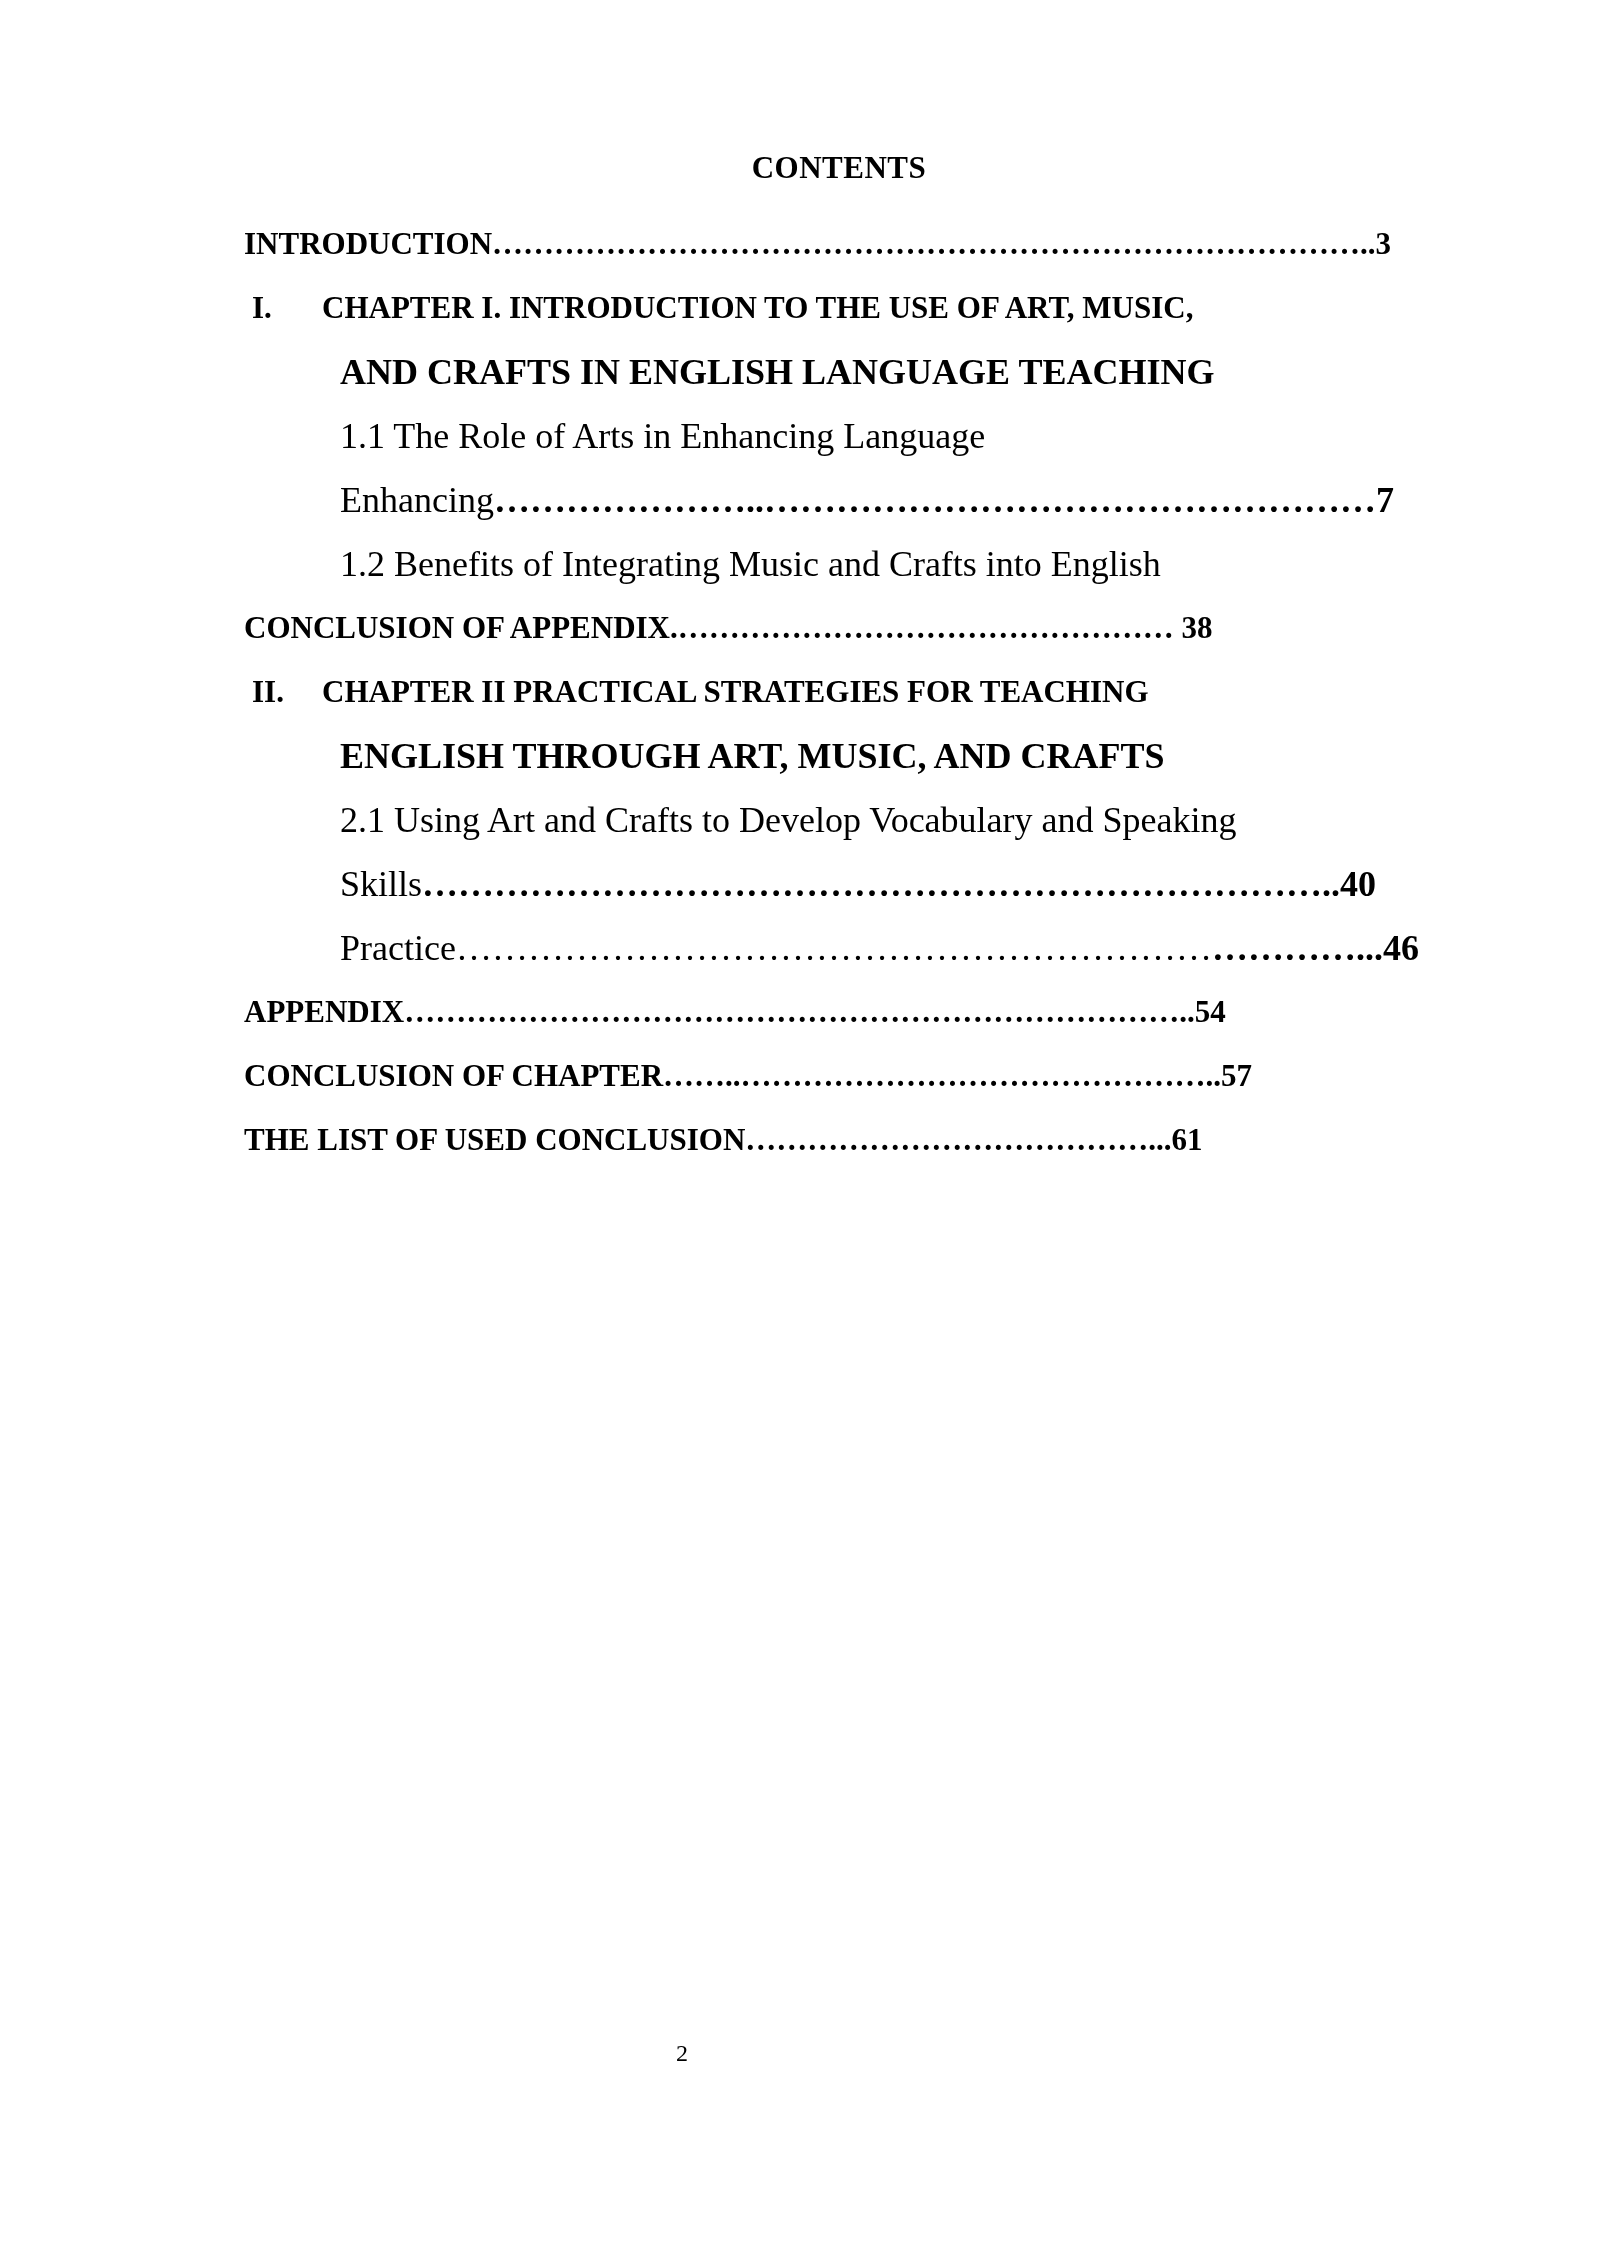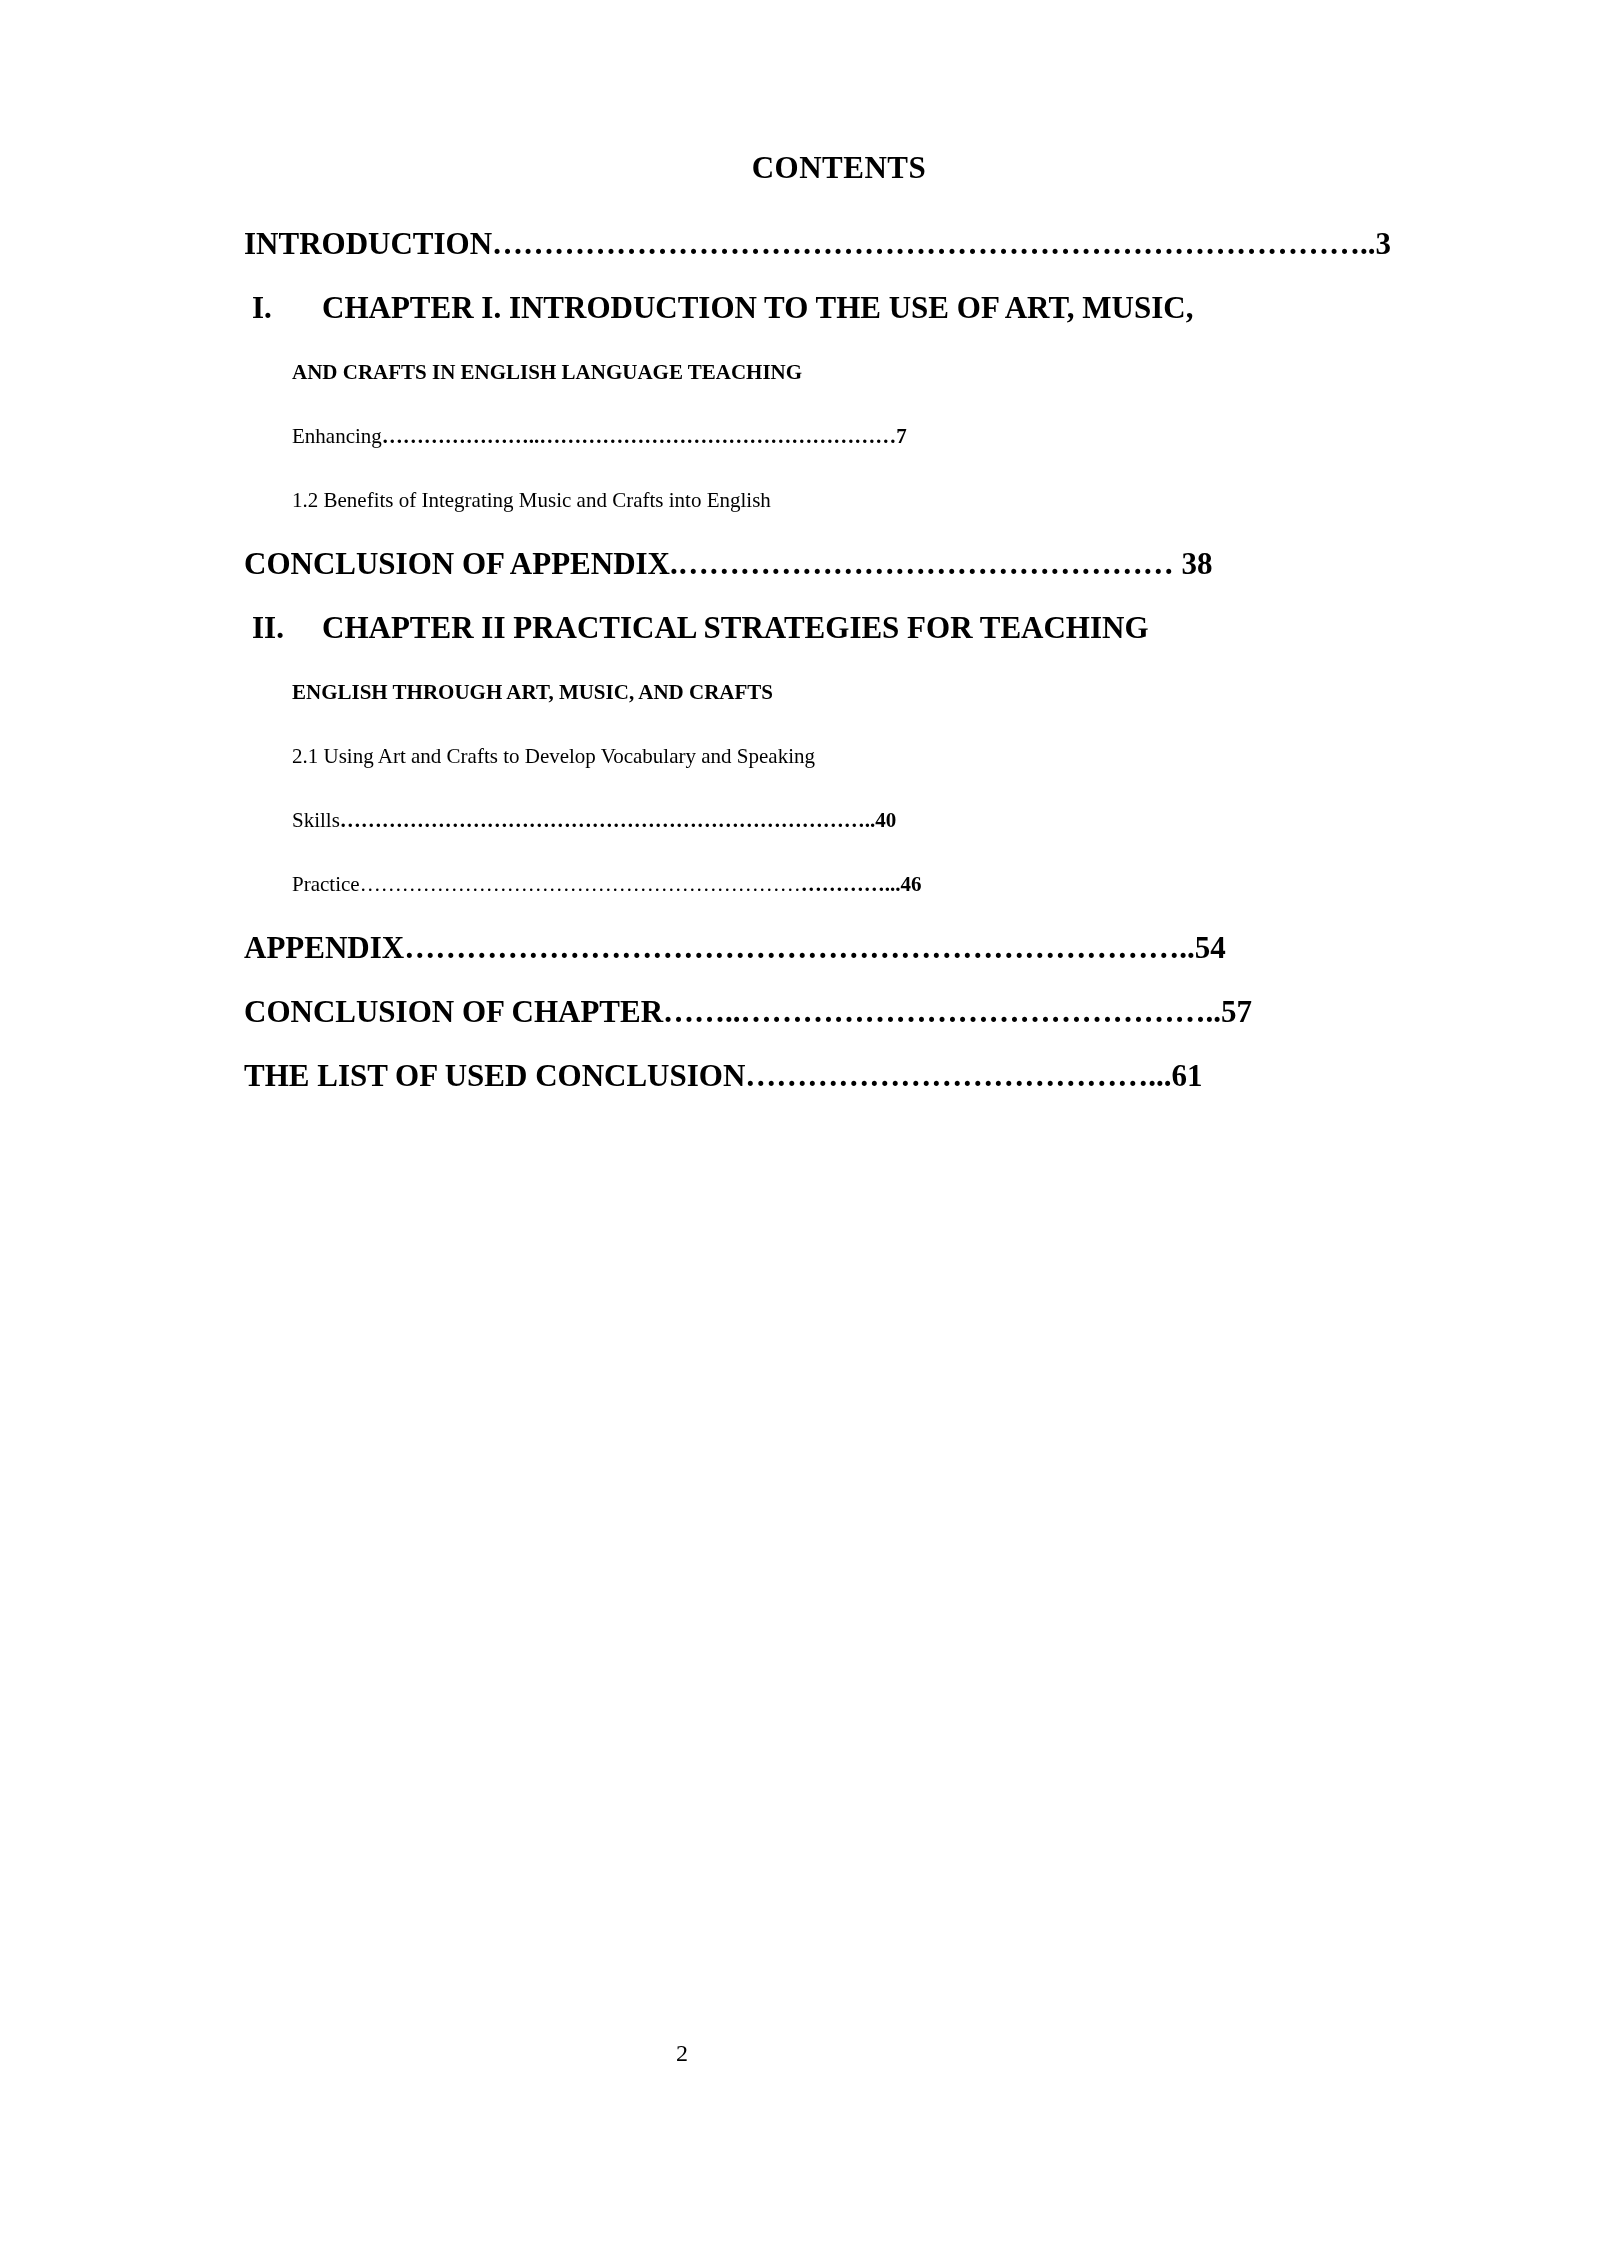--- a/index.html
+++ b/index.html
@@ -57,22 +57,22 @@
   .chapter-num {
     width: 94px;
     flex: 0 0 94px;
     padding-left: 24px;
     box-sizing: border-box;
   }
   .chapter-text {
     flex: 1 1 auto;
   }
   .sub-line {
-    margin-left: 64px;
-    font-size: 21px;
+    margin-left: 112px;
+    font-size: 36px;
     line-height: 64px;
   }
   .sub-line .dots-bold {
     font-weight: bold;
   }
   .pagenum-bold {
     font-weight: bold;
   }
   .footer-num {
     position: absolute;
@@ -92,20 +92,21 @@
     <div class="doc-title">CONTENTS</div>
 
     <div class="line bold level0"><span>INTRODUCTION</span><span>…………………………………………………………………………..</span><span>3</span></div>
 
     <div class="chapter-row">
       <span class="chapter-num">I.</span>
       <span class="chapter-text">CHAPTER I. INTRODUCTION TO THE USE OF ART, MUSIC,</span>
     </div>
     <div class="sub-line bold">AND CRAFTS IN ENGLISH LANGUAGE TEACHING</div>
 
+    <div class="sub-line">1.1 The Role of Arts in Enhancing Language</div>
     <div class="sub-line"><span>Enhancing</span><span class="dots-bold">…………………..……………………………………………</span><span class="pagenum-bold">7</span></div>
 
     <div class="sub-line">1.2 Benefits of Integrating Music and Crafts into English</div>
 
     <div class="line bold level0"><span>CONCLUSION OF APPENDIX.</span><span>…………………………………………</span><span> 38</span></div>
 
     <div class="chapter-row">
       <span class="chapter-num">II.</span>
       <span class="chapter-text">CHAPTER II PRACTICAL STRATEGIES FOR TEACHING</span>
     </div>

